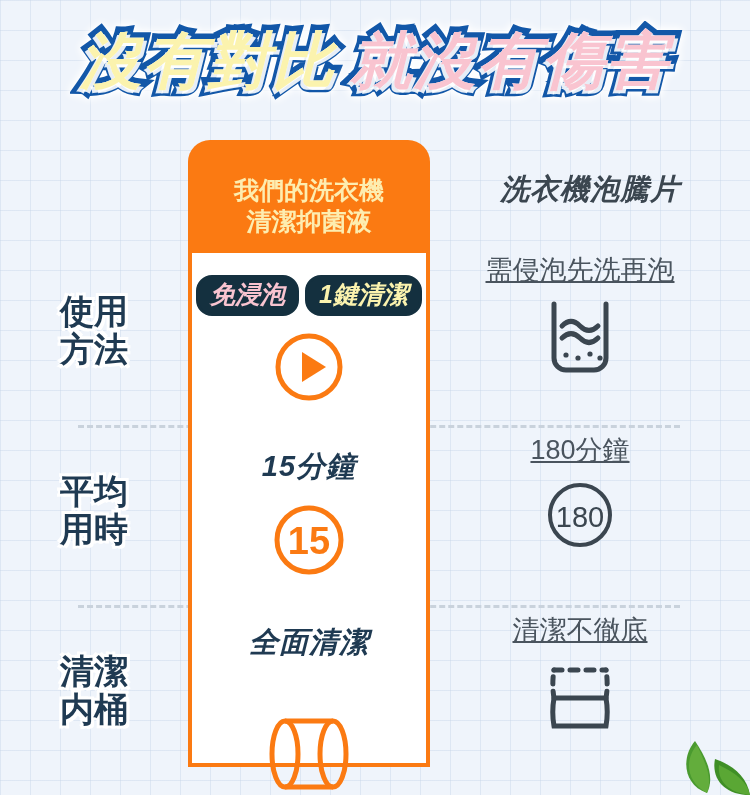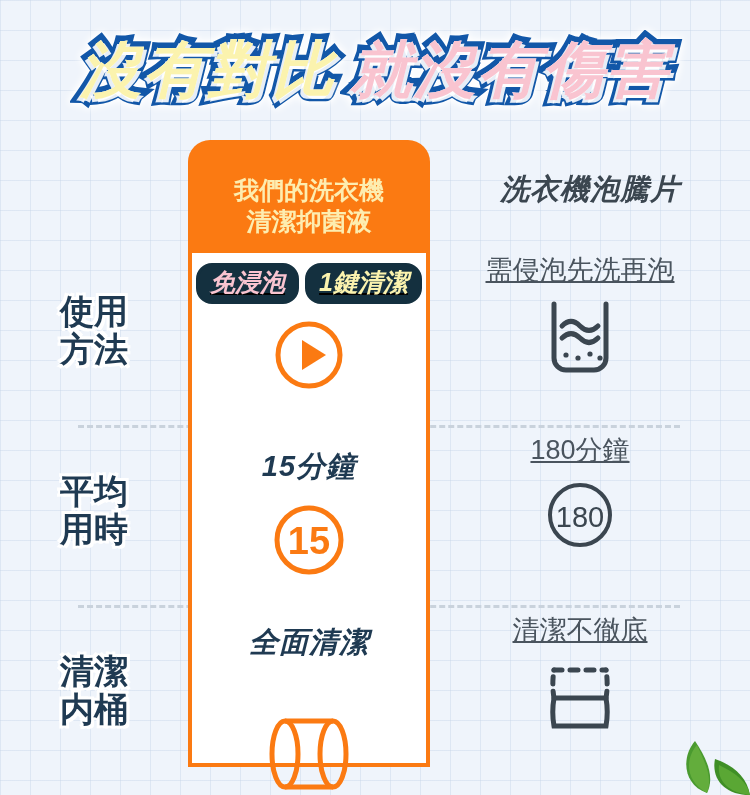--- a/index.html
+++ b/index.html
@@ -11,21 +11,21 @@
       linear-gradient(to right, rgba(200,214,233,.45) 1px, transparent 1px),
       linear-gradient(to bottom, rgba(200,214,233,.45) 1px, transparent 1px);
     background-size:30px 30px;
     position:relative;
     overflow:hidden;
   }
 
   
   .title-wrap{
     position:absolute; top:30px; left:0; width:750px; height:80px;
-    display:flex; align-items:center; justify-content:center; gap:14px;
+    display:flex; align-items:flex-start; justify-content:center; gap:14px;
   }
   .title-a,.title-b{
     font-size:62px; font-weight:bold; font-style:italic;
     letter-spacing:2px; line-height:1;
     -webkit-text-stroke:11px #1257a8;
     paint-order:stroke fill;
     text-shadow:
       0 0 0 #fff,
       3px 3px 0 rgba(255,255,255,.9),
       -3px 3px 0 rgba(255,255,255,.9);
@@ -65,21 +65,21 @@
     color:#fdedb0; font-size:25px; font-weight:bold; line-height:1.25;
   }
   .our-body{
     position:absolute; top:113px; left:0; width:242px; height:514px;
     background:#fff; border:4px solid #fb7a12; border-top:none;
   }
   .our-cell{
     position:absolute; left:0; width:234px;
     display:flex; flex-direction:column; align-items:center; justify-content:flex-start;
   }
-  .our-cell.c1{ top:4px;  height:168px;text-decoration:underline; }
+  .our-cell.c1{ top:16px;  height:168px; }
   .our-cell.c2{ top:180px;height:168px; }
   .our-cell.c3{ top:356px;height:155px;gap:36px; }
 
   .badges{ display:flex; gap:6px; margin-top:6px; }
   .badge{
     background:#14303f; border-radius:16px; padding:4px 11px 6px;
     font-size:25px; font-weight:bold; font-style:italic; line-height:1;
     border:3px solid #14303f;
     box-shadow:0 0 0 3px #fff;
   }

